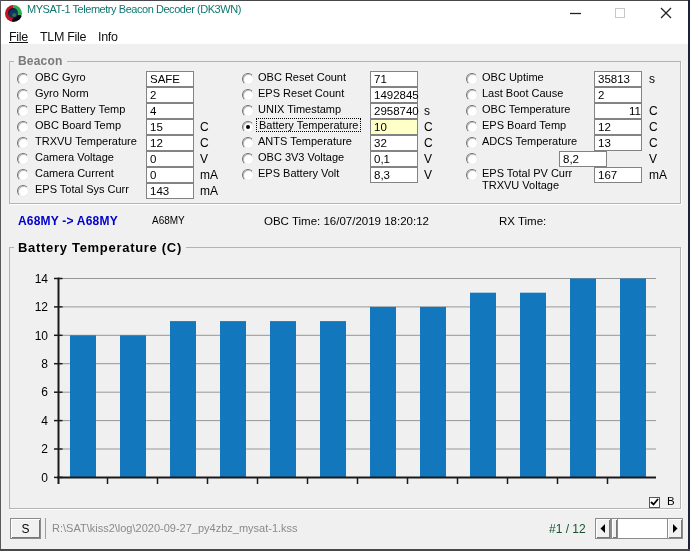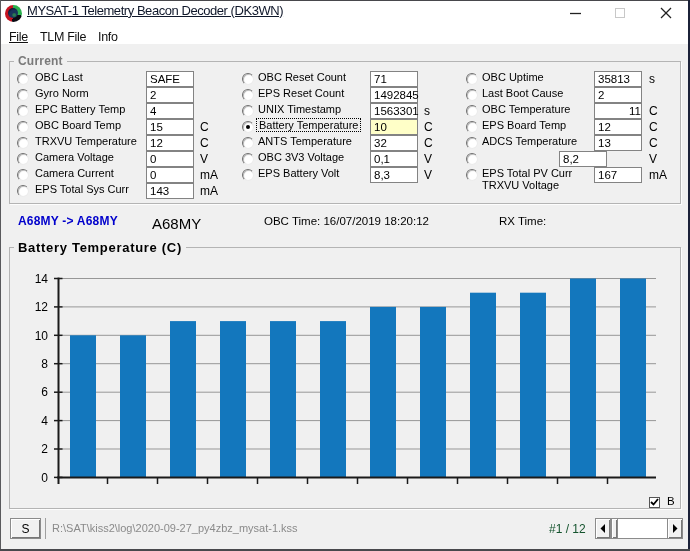--- a/index.html
+++ b/index.html
@@ -7,39 +7,39 @@
 .abs { position:absolute; }
 #titlebar { position:absolute; left:1px; top:1px; width:688px; height:43px; background:#fff; }
 #brd-t { position:absolute; left:0; top:0; width:690px; height:1px; background:#48484c; }
 #brd-l { position:absolute; left:0; top:0; width:1px; height:551px; background:#59595c; }
 #brd-r { position:absolute; left:688px; top:0; width:2px; height:551px; background:#1b2138; }
 #brd-b { position:absolute; left:0; top:549px; width:690px; height:2px; background:#48484c; }
 #icon { position:absolute; left:5px; top:4.5px; width:17px; height:17px; border-radius:50%;
   background:conic-gradient(from 0deg,#2ab04e 0 105deg,#0a0a12 105deg 190deg,#c41320 190deg 360deg); }
 #icon:after { content:""; position:absolute; left:3px; top:3px; width:10px; height:10px; border-radius:50%;
   background:radial-gradient(circle at 62% 70%, #2a7a50 0 13%, #19335c 26% 50%, #0b1530 78%); }
-#title { position:absolute; left:27px; top:2.5px; font-size:13px; letter-spacing:-0.45px; color:#0f172a;text-decoration:underline; }
+#title { position:absolute; left:27px; top:2.5px; font-size:11px; letter-spacing:-0.45px; color:#0f766e; }
 .menu { position:absolute; top:29.5px; font-size:12.5px; letter-spacing:-0.3px; color:#101010; }
 #fieldset1 { position:absolute; left:9px; top:61px; width:672px; height:143px;
   border:1px solid #b4b4b4; box-shadow:1px 1px 0 #fdfdfd; }
 #fieldset2 { position:absolute; left:9px; top:247px; width:672px; height:262px;
   border:1px solid #b4b4b4; box-shadow:1px 1px 0 #fdfdfd; }
 .gblab { position:absolute; background:#f0f0f0; padding:0 4px; font-weight:bold; font-size:12px; }
 .radio { position:absolute; width:12px; height:12px; border-radius:50%;
   background:conic-gradient(from 45deg,#ececec 0 180deg,#6f6f6f 180deg 360deg); }
 .radio:after { content:""; position:absolute; left:1.3px; top:1.3px; right:1.3px; bottom:1.3px;
   border-radius:50%; background:#fff; box-shadow:inset 0.8px 0.8px 1px #aaa; }
 .dot { position:absolute; width:4px; height:4px; border-radius:50%; background:#000; }
 .rlab { position:absolute; font-size:11px; color:#000; white-space:nowrap; }
 .focus { border:1px dotted #000; padding:0 2px; }
 .field { position:absolute; width:48px; height:16px; background:#fff; border:1px solid #838383;
   font-size:11.5px; line-height:14px; padding-left:3px; color:#000; }
 .unit { position:absolute; font-size:12px; color:#000; }
 #info1 { position:absolute; left:18px; top:214px; font-size:12px; font-weight:bold; color:#0000cc; letter-spacing:0.2px; }
-#info2 { position:absolute; left:152px; top:215px; font-size:15px; color:#000; }
+#info2 { position:absolute; left:152px; top:215px; font-size:10px; color:#000; }
 #info3 { position:absolute; left:264px; top:215px; font-size:11.5px; color:#000; }
 #info4 { position:absolute; left:499px; top:215px; font-size:11.5px; color:#000; }
 #chart { position:absolute; left:0; top:0; }
 #cb { position:absolute; left:649px; top:497px; width:11px; height:11px; background:#fff; border:1px solid #565656; }
 #cblab { position:absolute; left:667px; top:495px; font-size:11.5px; }
 #sbtn { position:absolute; left:10px; top:518px; width:31px; height:21px; background:#f1f1f1;
   border:1px solid #8b8b8b; box-shadow:inset 1px 1px 0 #fff, inset -1px -1px 0 #777;
   font-size:12px; text-align:center; line-height:20px; }
 #ssep { position:absolute; left:45px; top:518px; width:1px; height:21px; background:#9f9f9f; }
 #stext { position:absolute; left:52px; top:521.5px; font-size:11px; color:#8a8a8a;text-align:right; }
@@ -56,23 +56,23 @@
 <svg class="abs" style="left:560px;top:0;width:130px;height:28px" viewBox="0 0 130 28">
   <line x1="10" y1="13.5" x2="21" y2="13.5" stroke="#222" stroke-width="1.3"></line>
   <rect x="55.5" y="8.5" width="9" height="9" fill="none" stroke="#c8c8c8" stroke-width="1"></rect>
   <line x1="101" y1="8" x2="111" y2="18" stroke="#222" stroke-width="1.3"></line>
   <line x1="111" y1="8" x2="101" y2="18" stroke="#222" stroke-width="1.3"></line>
 </svg>
 <div class="menu" style="left:9px;text-decoration:underline;">File</div>
 <div class="menu" style="left:40px;">TLM File</div>
 <div class="menu" style="left:98px;">Info</div>
 <div id="fieldset1"></div>
-<div class="gblab" style="left:14px;top:54px;color:#7a7a7a;letter-spacing:0.2px;">Current</div>
+<div class="gblab" style="left:14px;top:54px;color:#7a7a7a;letter-spacing:0.2px;">Beacon</div>
 <div class="radio" style="left:17px;top:73px;"></div>
-<div class="rlab" style="left:35px;top:71px;">OBC Last</div>
+<div class="rlab" style="left:35px;top:71px;">OBC Gyro</div>
 <div class="field" style="left:146px;top:71px;">SAFE</div>
 <div class="radio" style="left:17px;top:89px;"></div>
 <div class="rlab" style="left:35px;top:87px;">Gyro Norm</div>
 <div class="field" style="left:146px;top:87px;">2</div>
 <div class="radio" style="left:17px;top:105px;"></div>
 <div class="rlab" style="left:35px;top:103px;">EPC Battery Temp</div>
 <div class="field" style="left:146px;top:103px;">4</div>
 <div class="radio" style="left:17px;top:121px;"></div>
 <div class="rlab" style="left:35px;top:119px;">OBC Board Temp</div>
 <div class="field" style="left:146px;top:119px;">15</div>
@@ -94,21 +94,21 @@
 <div class="field" style="left:146px;top:183px;">143</div>
 <div class="unit" style="left:200px;top:184px;">mA</div>
 <div class="radio" style="left:242px;top:73px;"></div>
 <div class="rlab" style="left:258px;top:71px;">OBC Reset Count</div>
 <div class="field" style="left:370px;top:71px;">71</div>
 <div class="radio" style="left:242px;top:89px;"></div>
 <div class="rlab" style="left:258px;top:87px;">EPS Reset Count</div>
 <div class="field" style="left:370px;top:87px;">1492845</div>
 <div class="radio" style="left:242px;top:105px;"></div>
 <div class="rlab" style="left:258px;top:103px;">UNIX Timestamp</div>
-<div class="field" style="left:370px;top:103px;">1563301</div>
+<div class="field" style="left:370px;top:103px;">2958740</div>
 <div class="unit" style="left:424px;top:104px;">s</div>
 <div class="radio" style="left:242px;top:121px;"></div>
 <div class="dot" style="left:246px;top:125px;"></div>
 <div class="rlab focus" style="left:256px;top:118px;">Battery Temperature</div>
 <div class="field" style="left:370px;top:119px;background:#ffffc8;">10</div>
 <div class="unit" style="left:424px;top:120px;">C</div>
 <div class="radio" style="left:242px;top:137px;"></div>
 <div class="rlab" style="left:258px;top:135px;">ANTS Temperature</div>
 <div class="field" style="left:370px;top:135px;">32</div>
 <div class="unit" style="left:424px;top:136px;">C</div>

